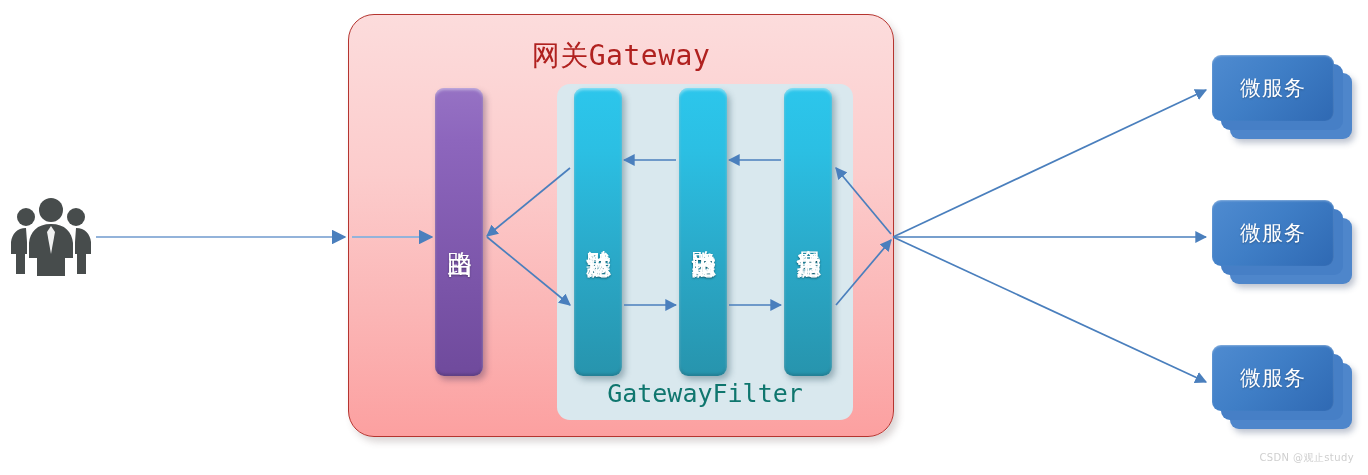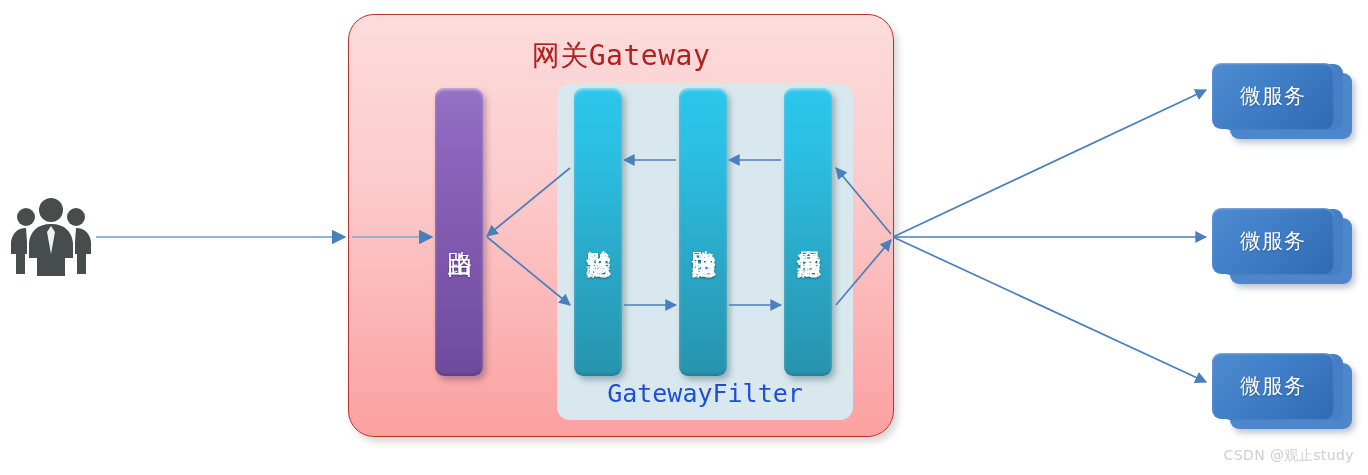--- a/index.html
+++ b/index.html
@@ -101,21 +101,21 @@
     background: #d9e8ee;
   }
   #gatewayfilter-label {
     position: absolute;
     left: 0;
     right: 0;
     bottom: 12px;
     text-align: center;
     font-family: "DejaVu Sans Mono", "Liberation Mono", monospace;
     font-size: 25px;
-    color: #1d4ed8;
+    color: #0f766e;
     white-space: nowrap;
   }
 
   
   .filter-box {
     position: absolute;
     top: 88px;
     width: 48px;
     height: 288px;
     border-radius: 9px;
@@ -158,36 +158,35 @@
     left: 9px; top: 9px;
     background: #467fc6;
   }
   .ms-front {
     left: 0; top: 0;
     background: linear-gradient(135deg, #4f8bd0 0%, #3f7ec6 45%, #2f69b3 100%);
     box-shadow: inset 0 1px 2px rgba(255,255,255,0.35);
     display: flex;
     align-items: center;
     justify-content: center;
-    margin-top: 8px;
   }
   .ms-front span {
     color: #ffffff;
     font-size: 21px;
     letter-spacing: 1px;
     text-shadow: 0 1px 2px rgba(0,0,0,0.28);
     user-select: none;
   }
 
   
   #watermark {
     position: absolute;
     right: 14px;
     bottom: 10px;
-    font-size: 14px;
+    font-size: 10px;
     color: #cfcfcf;
     letter-spacing: 0.4px;
     white-space: nowrap;
     user-select: none;
   }
 </style>
 </head>
 <body>
 
 <div id="stage">

